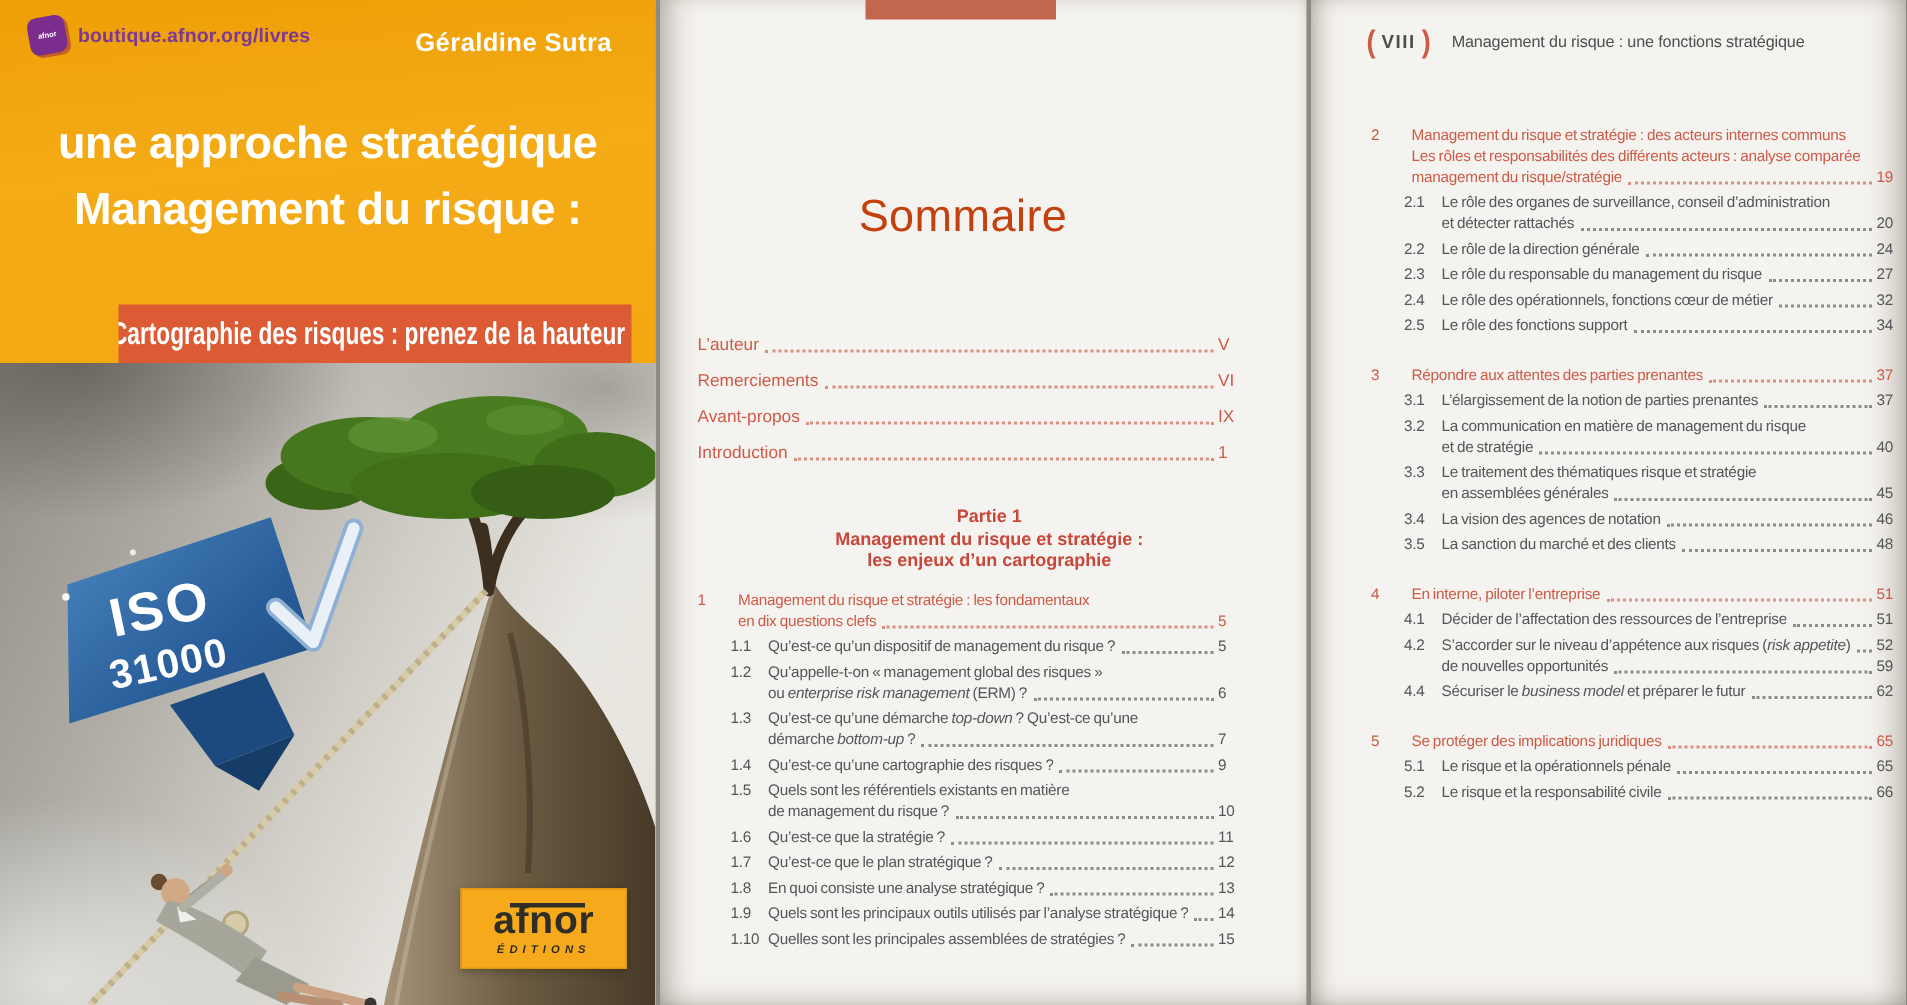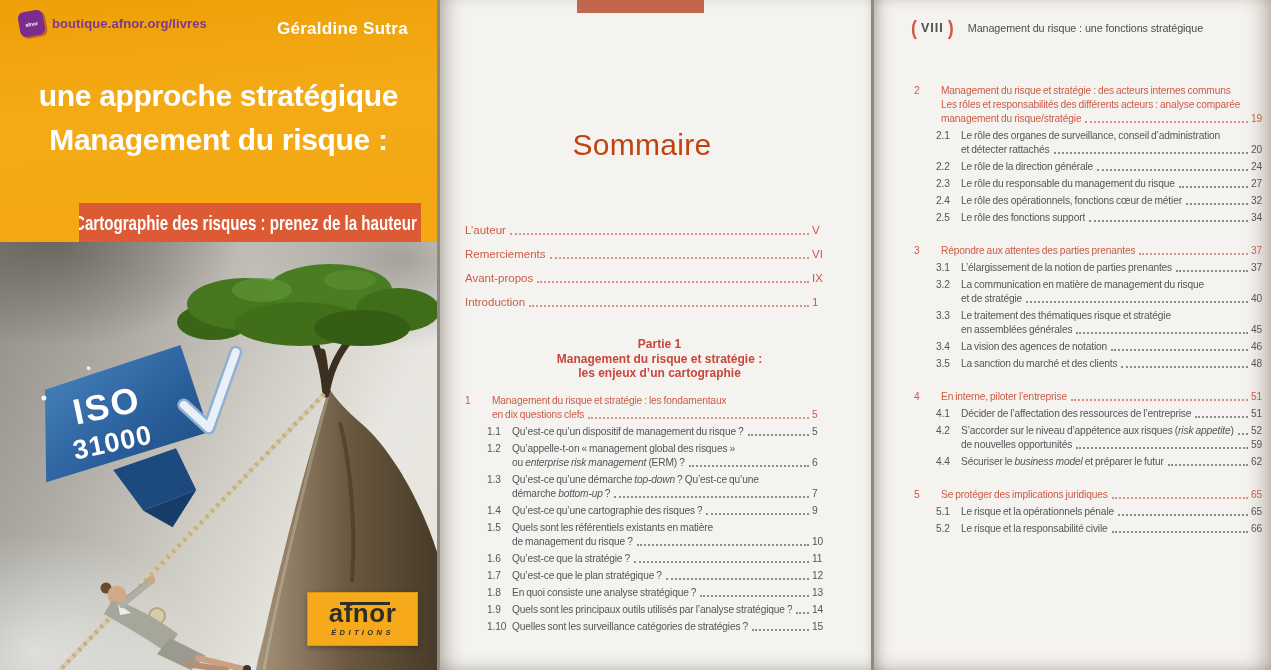--- a/index.html
+++ b/index.html
@@ -281,21 +281,21 @@
             <span class="toc-page">13</span>
           </div>
           <div class="toc-row item first">
             <span class="toc-num">1.9</span>
             <span class="toc-text"><span>Quels sont les principaux outils utilisés par l’analyse stratégique ?</span></span>
             <span class="leader"></span>
             <span class="toc-page">14</span>
           </div>
           <div class="toc-row item first">
             <span class="toc-num">1.10</span>
-            <span class="toc-text"><span>Quelles sont les surveillance catégories de stratégies ?</span></span>
+            <span class="toc-text"><span>Quelles sont les principales assemblées de stratégies ?</span></span>
             <span class="leader"></span>
             <span class="toc-page">15</span>
           </div>
         </div>
       </div>
   </div>
 
   <div class="page page-right">
     <div class="page-header">
       <span class="paren">(</span>

